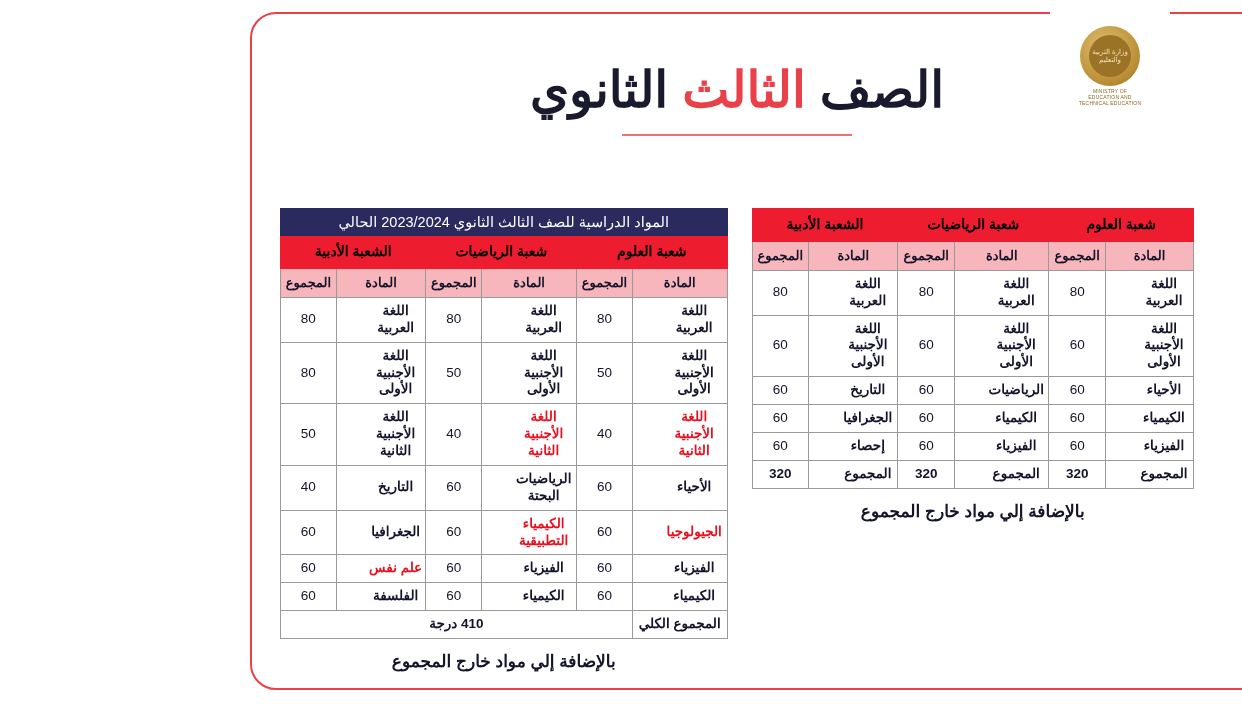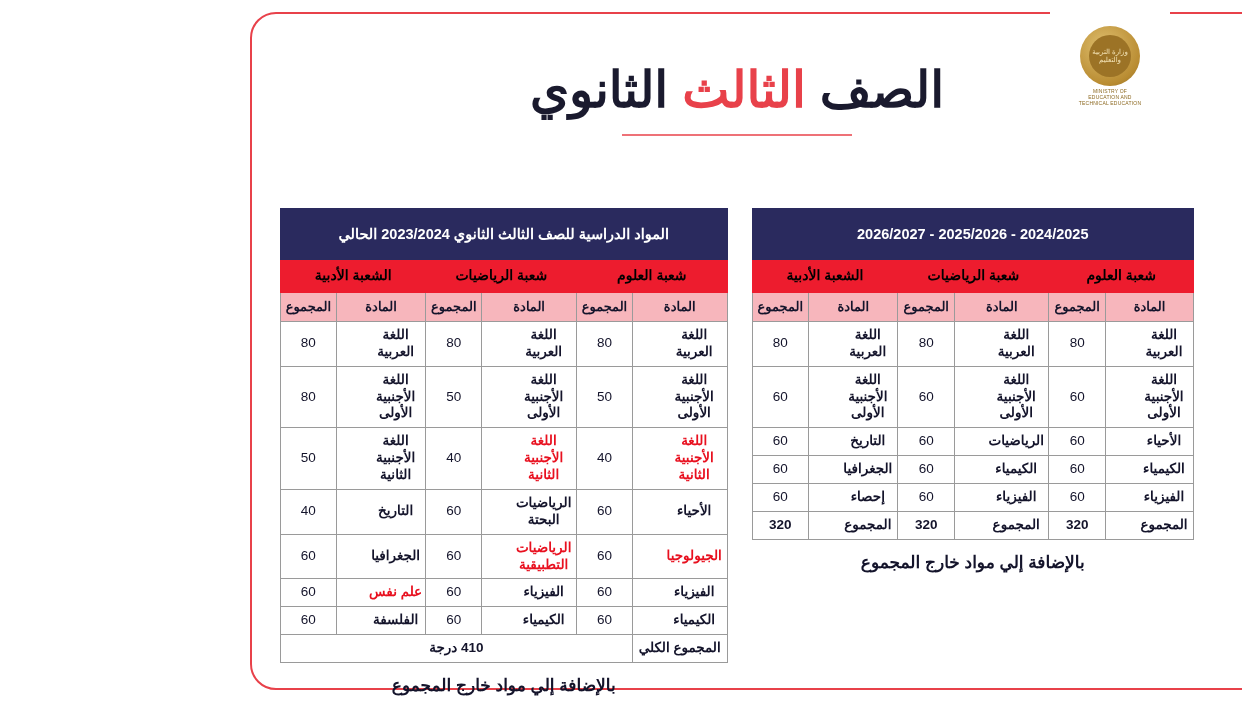--- a/index.html
+++ b/index.html
@@ -147,24 +147,24 @@
     vertical-align: middle;
     font-size: 13.5px;
     color: #14142b;
     padding: 5px 3px;
     line-height: 1.25;
     background: #ffffff;
   }
   .tbl .hdr-title {
     background: #2a2a5e;
     color: #ffffff;
-    font-weight: bold;
+    font-weight: normal;
     font-size: 14.5px;
     border: 1px solid #2a2a5e;
-    padding: 16px 4px;
+    padding: 4px 4px;
   }
   .tbl .sect {
     background: #ed1c2e;
     color: #000000;
     font-weight: bold;
     font-size: 14px;
     border: 1px solid #ed1c2e;
     padding: 7px 4px;
   }
   .tbl .sub {
@@ -284,21 +284,21 @@
             <td class="subject">الأحياء</td>
             <td class="num">60</td>
             <td class="subject">الرياضيات البحتة</td>
             <td class="num">60</td>
             <td class="subject">التاريخ</td>
             <td class="num">40</td>
           </tr>
           <tr>
             <td class="subject red">الجيولوجيا</td>
             <td class="num">60</td>
-            <td class="subject red">الرياضيات التطبيقية</td>
+            <td class="subject red">الكيمياء التطبيقية</td>
             <td class="num">60</td>
             <td class="subject">الجغرافيا</td>
             <td class="num">60</td>
           </tr>
           <tr>
             <td class="subject">الفيزياء</td>
             <td class="num">60</td>
             <td class="subject">الفيزياء</td>
             <td class="num">60</td>
             <td class="subject red">علم نفس</td>
@@ -325,23 +325,20 @@
       <table class="tbl t-future">
         <colgroup>
           <col class="c-subject">
             <col class="c-num">
           <col class="c-subject">
             <col class="c-num">
           <col class="c-subject">
             <col class="c-num">
         </colgroup>
         <thead>
-          <tr>
-            <th class="hdr-title" colspan="6">2024/2025 - 2025/2026 - 2026/2027</th>
-          </tr>
           <tr>
             <th class="sect" colspan="2">شعبة العلوم</th>
             <th class="sect" colspan="2">شعبة الرياضيات</th>
             <th class="sect" colspan="2">الشعبة الأدبية</th>
           </tr>
           <tr>
             <th class="sub">المادة</th>
             <th class="sub">المجموع</th>
             <th class="sub">المادة</th>
             <th class="sub">المجموع</th>

